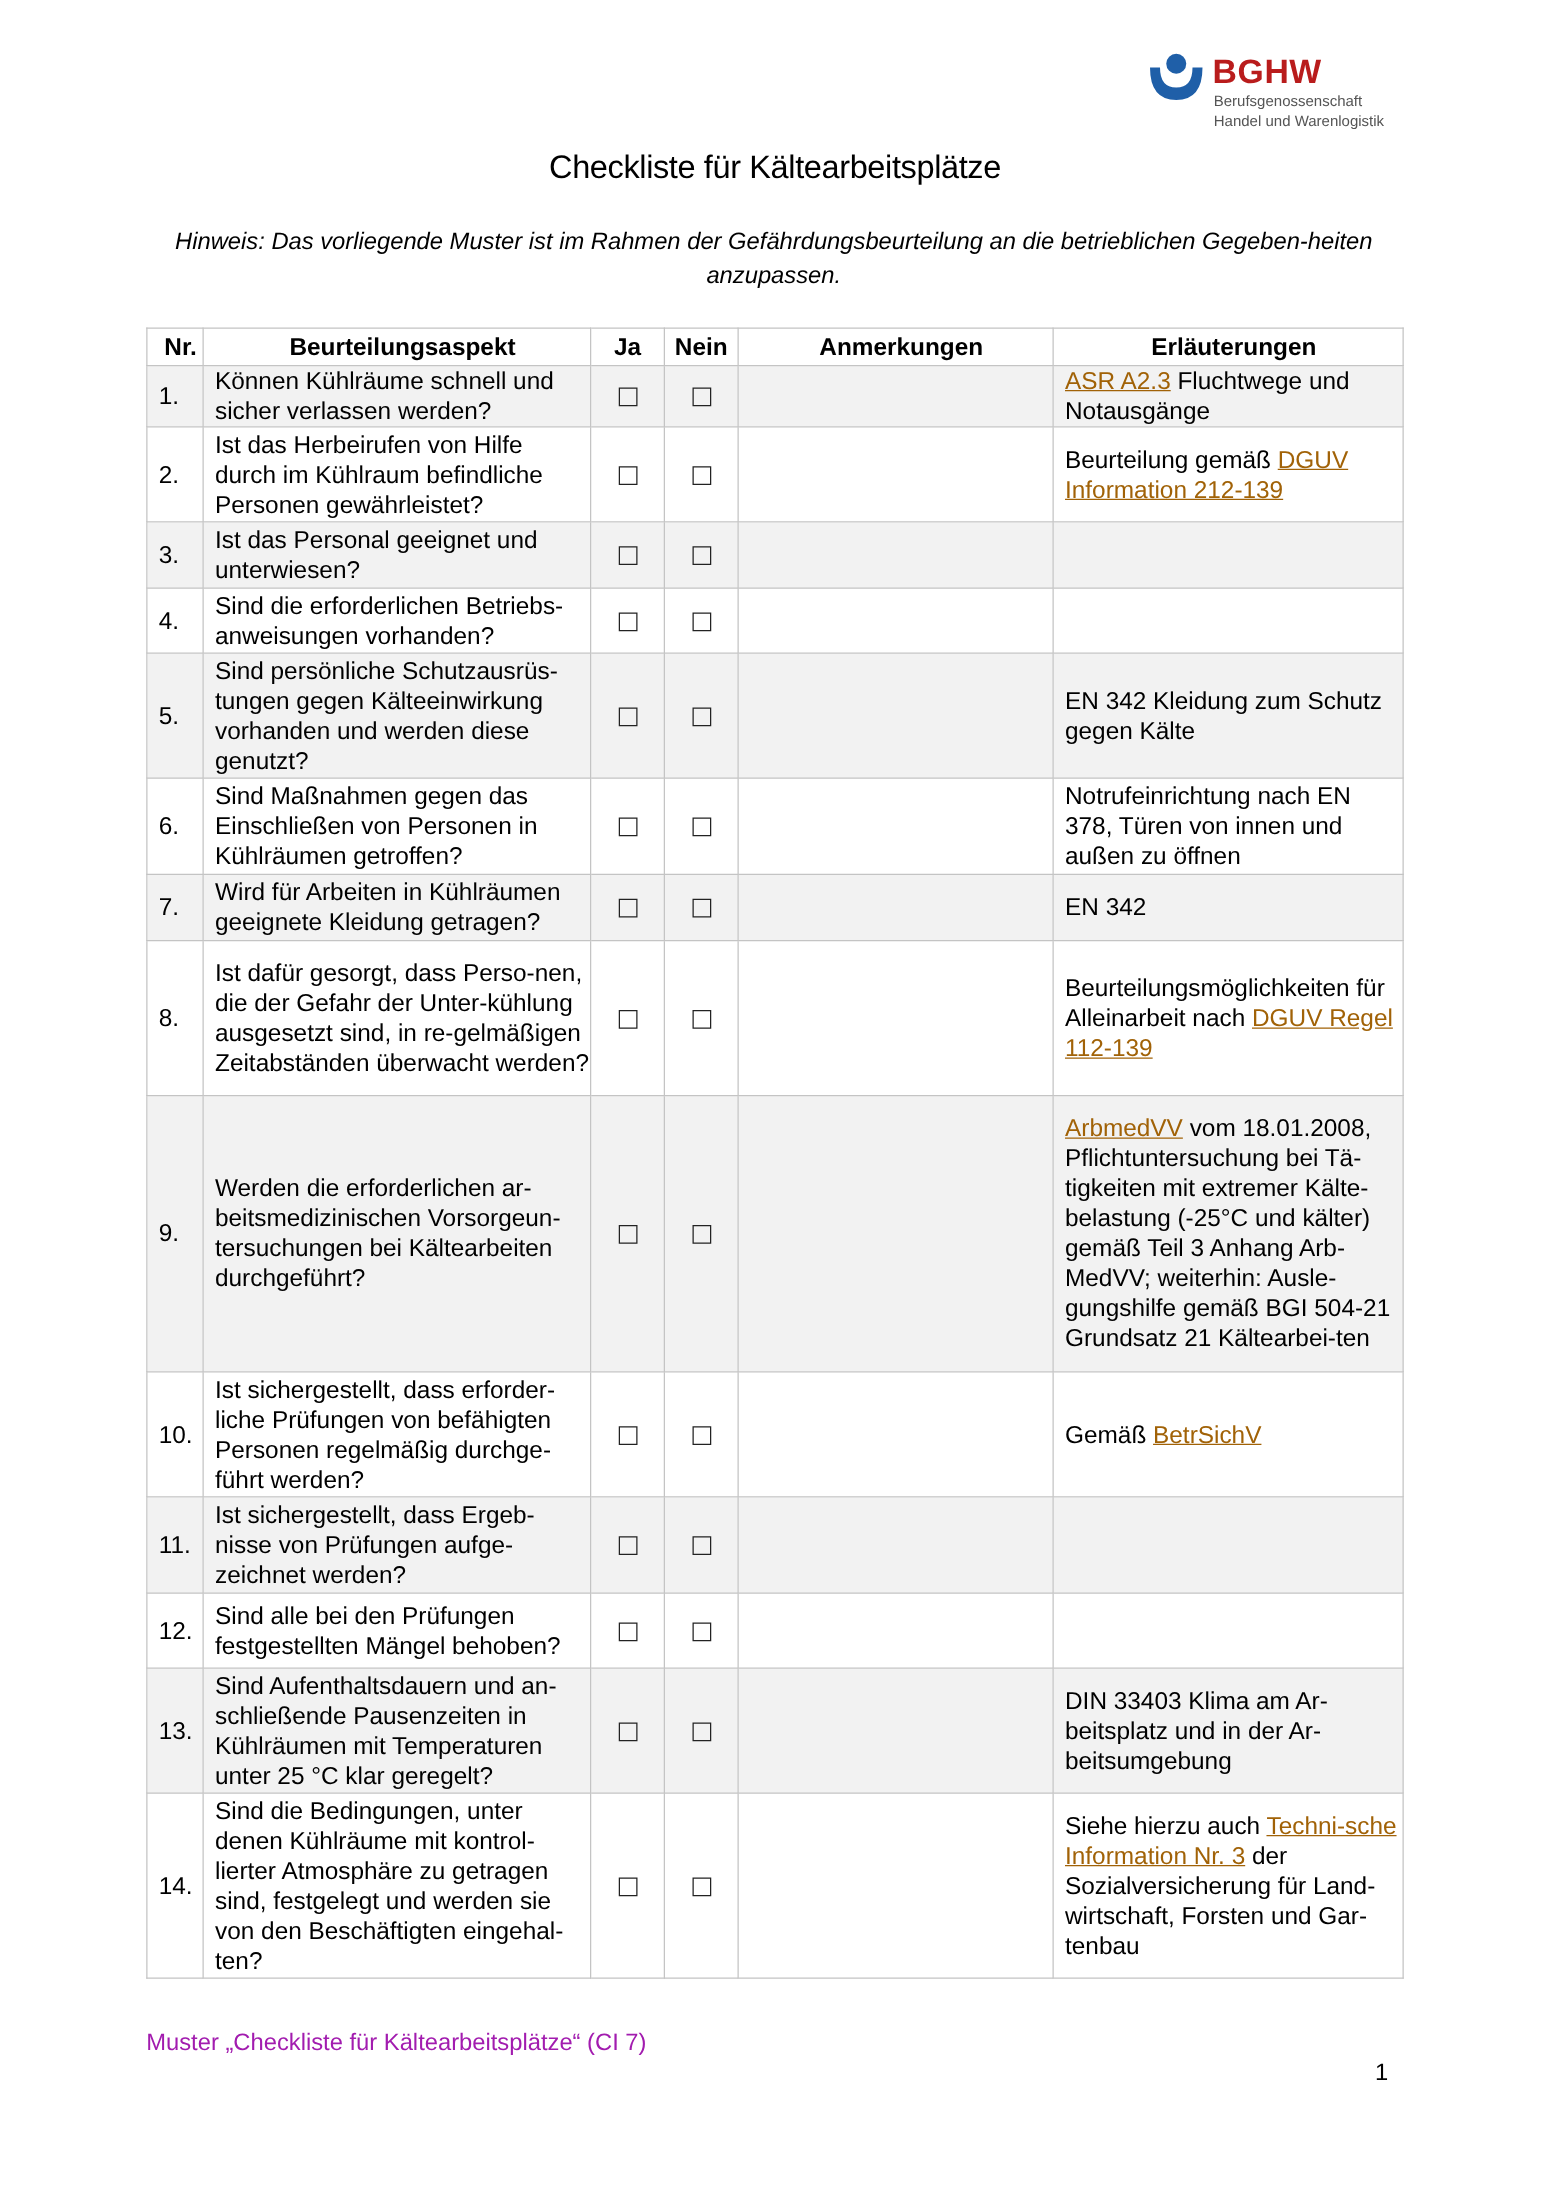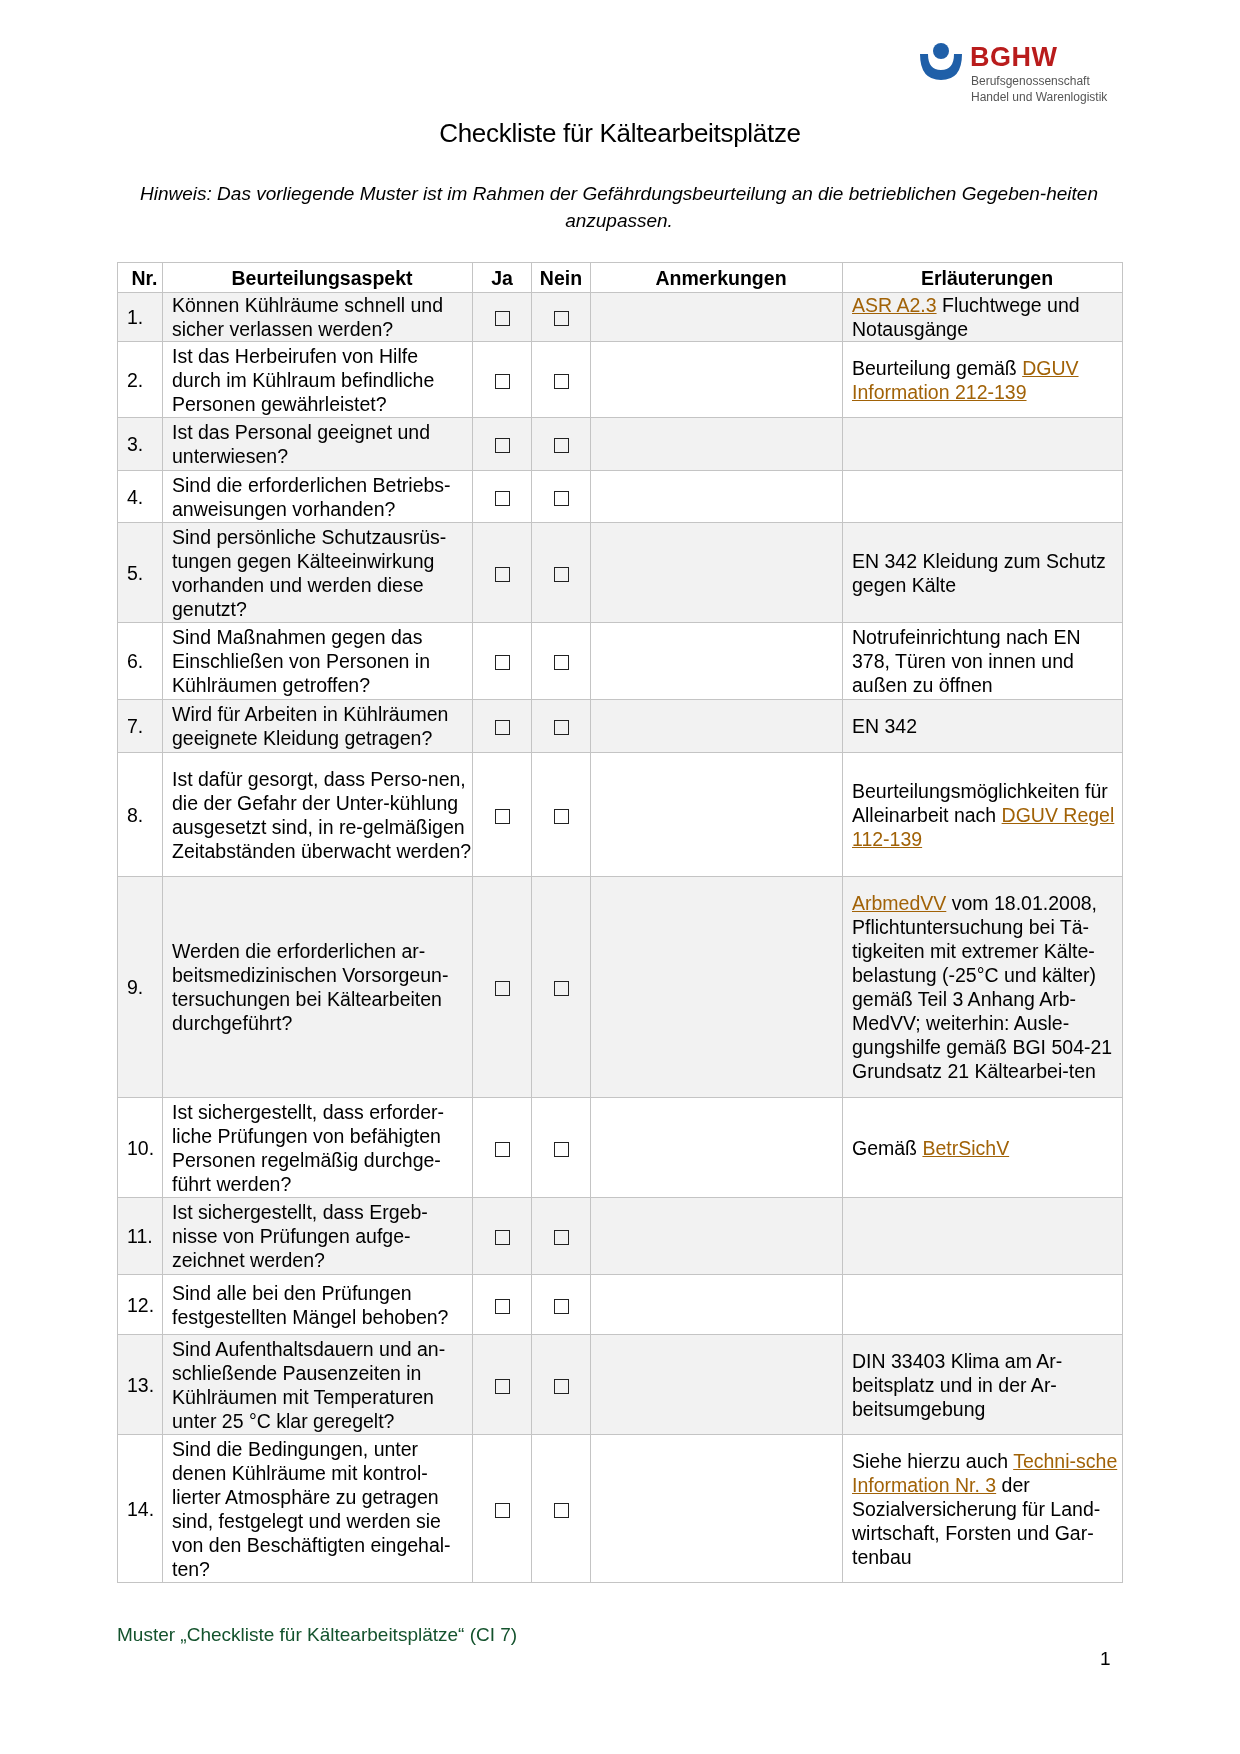--- a/index.html
+++ b/index.html
@@ -11,21 +11,21 @@
   .title { position: absolute; left: 0; width: 1240px; top: 118px; text-align: center; font-size: 26px; font-weight: normal; letter-spacing: -0.3px; }
   .hint { position: absolute; left: 117px; width: 1004px; top: 180px; text-align: center; font-size: 19px; font-style: italic; line-height: 27px; }
   table.cl { position: absolute; left: 117px; top: 262px; width: 1005px; border-collapse: collapse; table-layout: fixed; font-size: 19.5px; line-height: 24px; }
   table.cl td, table.cl th { border: 1.5px solid #c4c4c4; padding: 0 0 0 9px; vertical-align: middle; overflow: hidden; }
   table.cl th { font-weight: bold; text-align: center; height: 29px; }
   table.cl th.c, table.cl td.c { text-align: center; padding: 0; }
   table.cl td.nr { padding: 0 0 0 9px; }
   table.cl tr.shade td { background: #f2f2f2; }
   .box { display: inline-block; width: 13px; height: 13px; border: 1.3px solid #222; background: transparent; vertical-align: middle; }
   a.lnk { color: #a16207; text-decoration: underline; }
-  .footer { position: absolute; left: 117px; top: 1622px; font-size: 19px; color: #14532d; line-height: 26px; }
+  .footer { position: absolute; left: 117px; top: 1622px; font-size: 19px; color: #a21caf; line-height: 26px; }
   .pagenum { position: absolute; left: 1100px; top: 1648px; font-size: 19px; color: #000; }
 </style>
 </head>
 <body>
 
 <div class="logo">
   <svg class="logo-mark" viewBox="0 0 46 40">
     <circle cx="23" cy="9" r="8" fill="#1f5fa8"></circle>
     <path d="M2 12 Q2 38 23 38 Q44 38 44 12 L36 12 Q36 28 23 28 Q10 28 10 12 Z" fill="#1f5fa8"></path>
   </svg>

